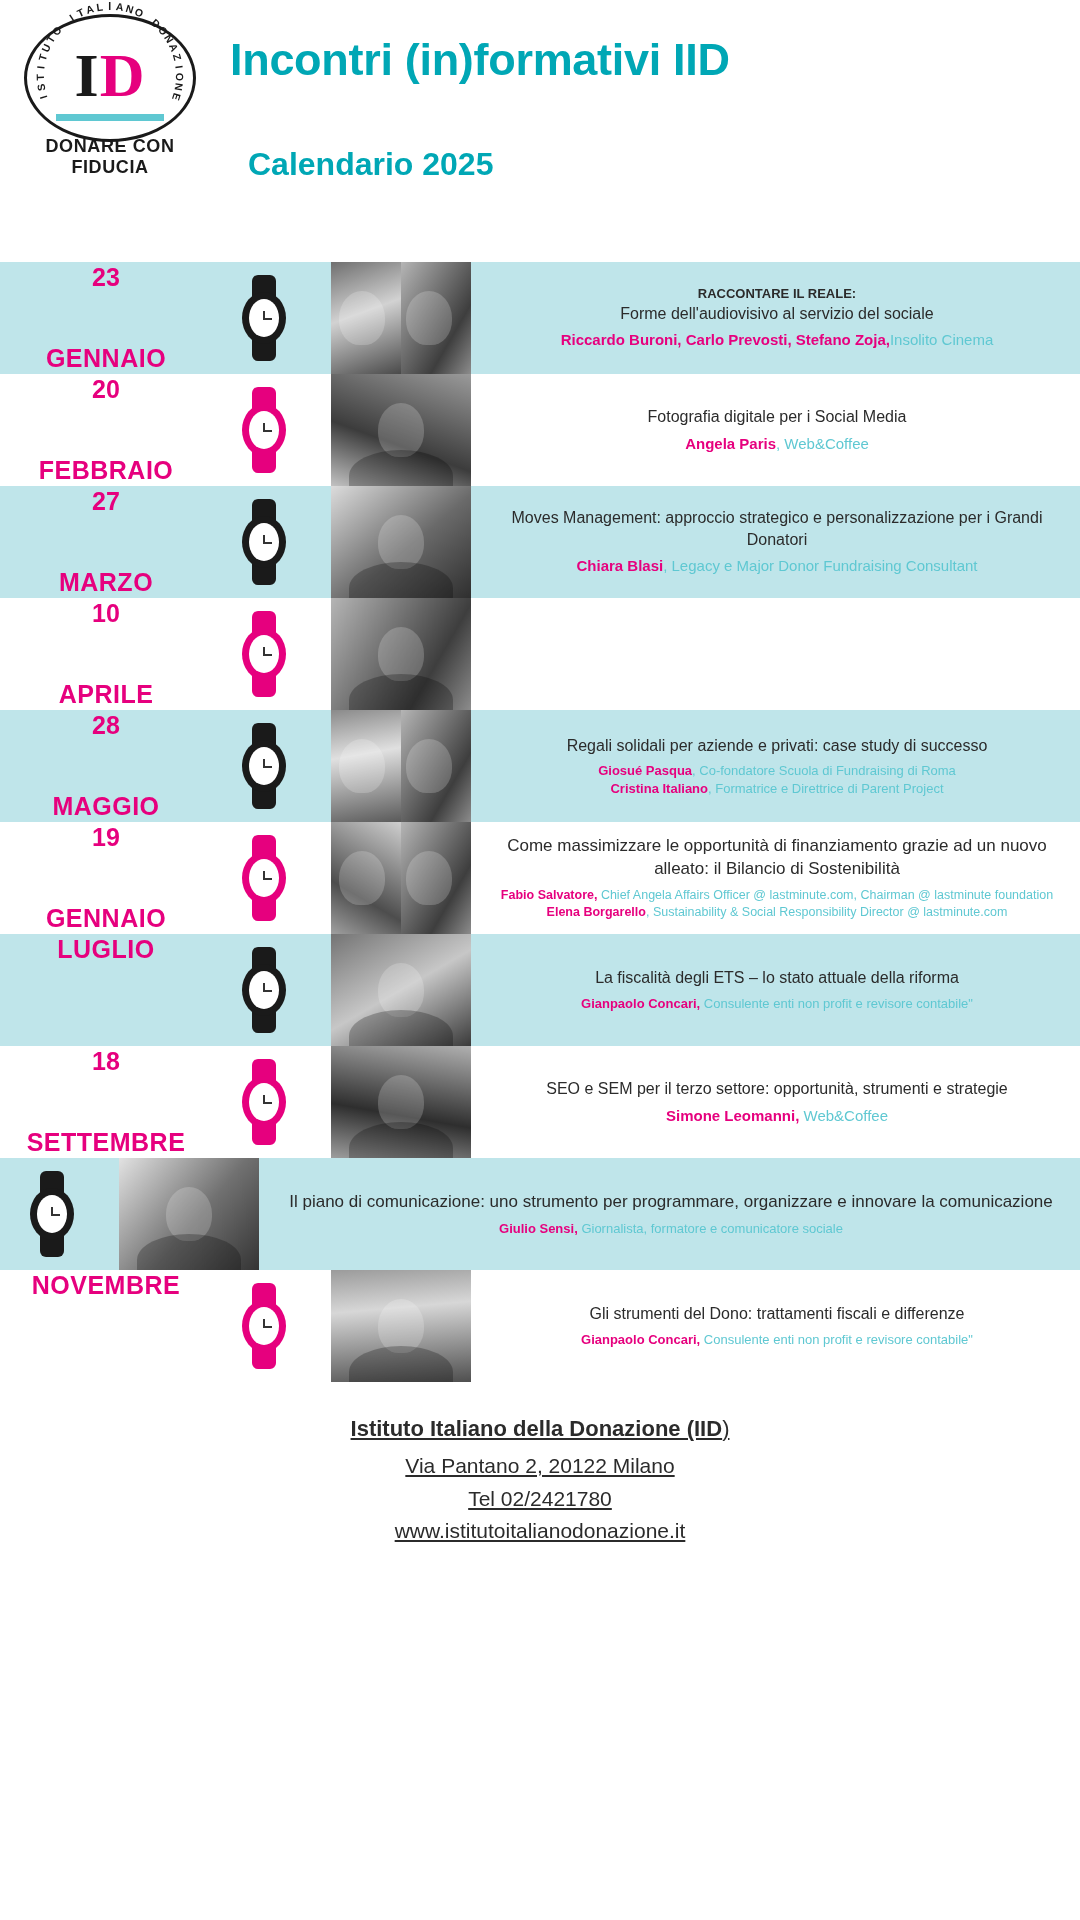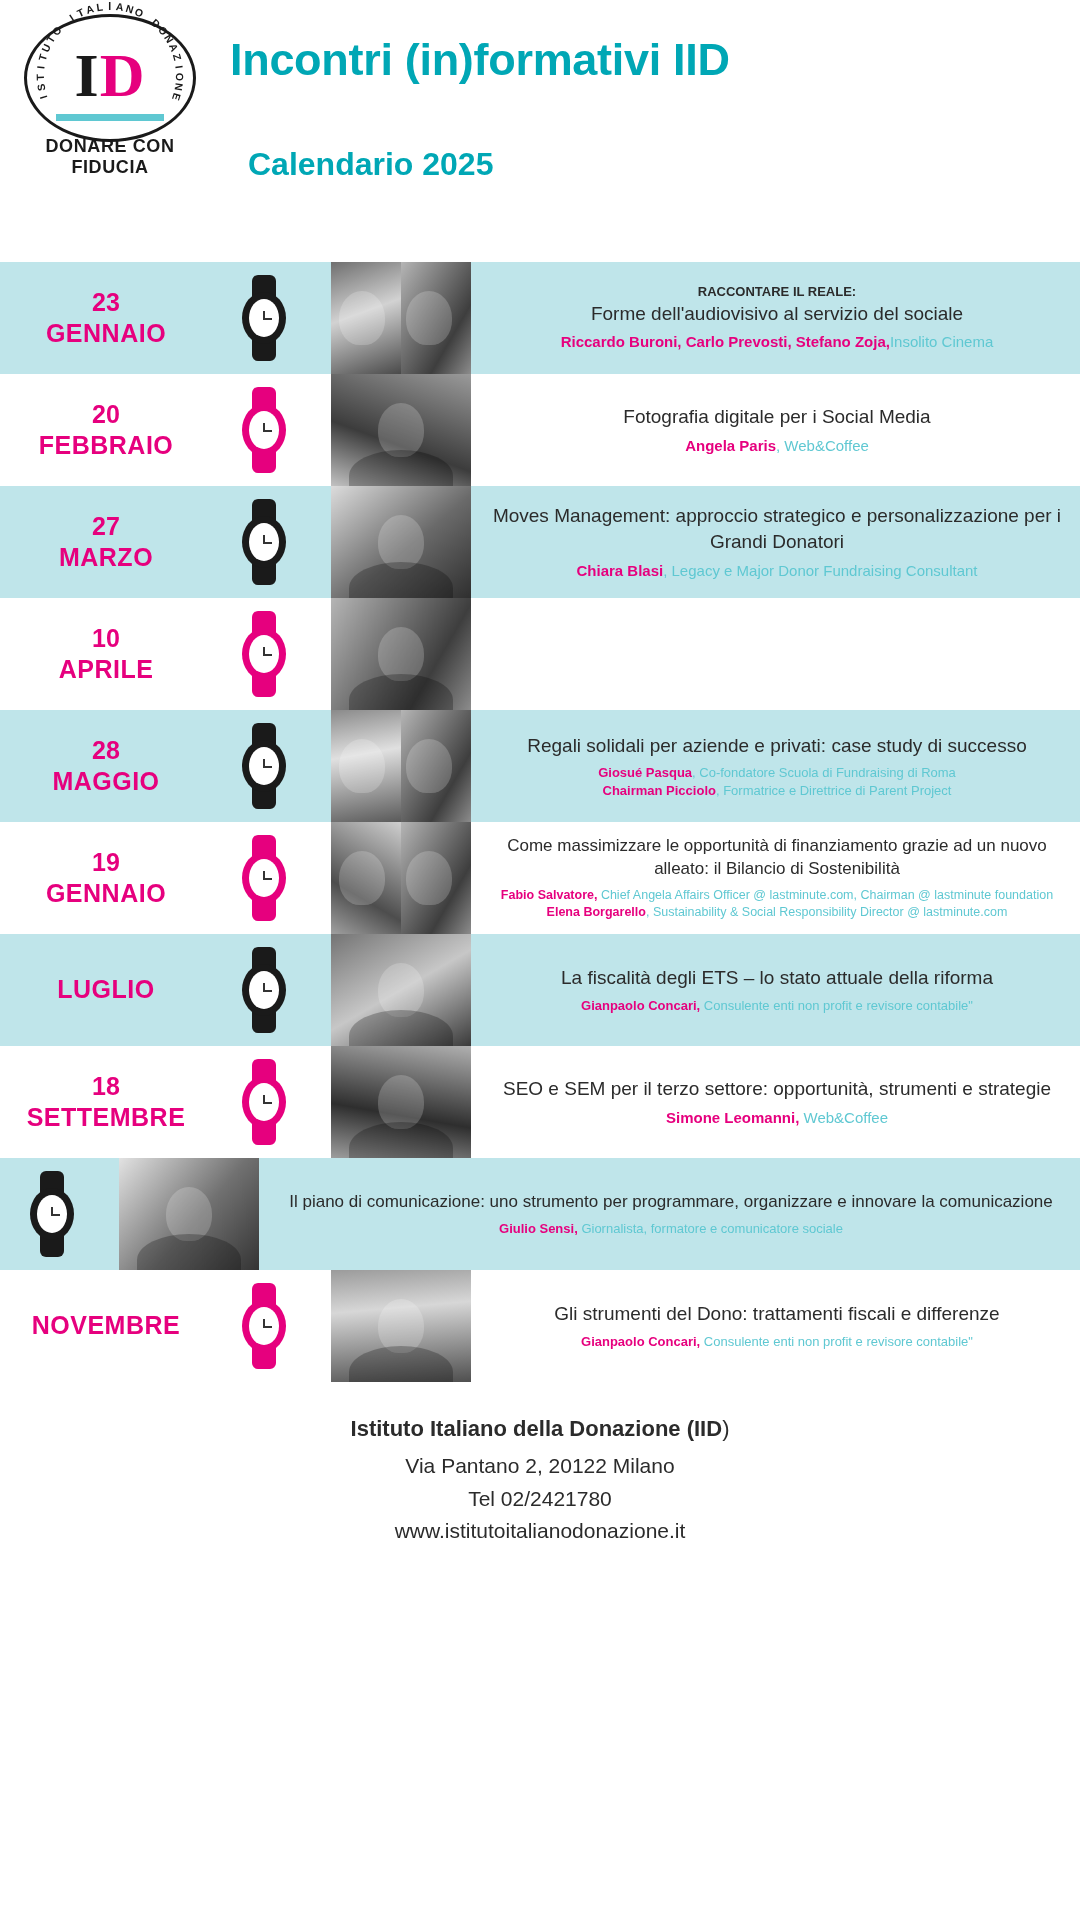--- a/index.html
+++ b/index.html
@@ -113,21 +113,21 @@
     width: 1080px;
     background: #ffffff;
   }
   .row.alt { background: #bfe5ea; }
 
   .col-date {
     width: 212px;
     display: flex;
     flex-direction: column;
     align-items: center;
-    justify-content: center;
+    justify-content: space-between;
     color: #e6007e;
     font-weight: bold;
     text-align: center;
   }
   .col-date .day { font-size: 25px; line-height: 1.25; }
   .col-date .month { font-size: 25px; line-height: 1.25; letter-spacing: 0.5px; }
 
   .col-watch {
     width: 104px;
     display: flex;
@@ -222,40 +222,41 @@
     justify-content: center;
     text-align: center;
   }
   .t-strong {
     font-size: 13px;
     font-weight: bold;
     color: #2b2b2b;
     line-height: 1.3;
   }
   .t-title {
-    font-size: 19px;
+    font-size: 16px;
     color: #2b2b2b;
     line-height: 1.35;
   }
   .t-people {
     margin-top: 6px;
     font-size: 15px;
     line-height: 1.35;
     color: #5fc8d2;
   }
   .t-people b { color: #e6007e; font-weight: bold; }
   .t-people.small { font-size: 13px; }
   .t-people.xsmall { font-size: 12.5px; }
   .t-title.small { font-size: 17px; }
 
   
   .footer {
     margin-top: 34px;
     text-align: center;
     color: #2b2b2b;
+    text-decoration: underline;
   }
   .footer .f1 { font-size: 22px; font-weight: bold; margin-bottom: 8px; }
   .footer .f1 .thin { font-weight: normal; }
   .footer .f2 { font-size: 21px; line-height: 1.55; font-weight: normal; }
 </style>
 </head>
 <body>
 
 <div class="page">
 
@@ -427,21 +428,21 @@
             <div class="ph-e">
               <div class="head" style="position:absolute;left:22%;"></div>
             </div>
             <div class="ph-d">
               <div class="head" style="position:absolute;left:70%;"></div>
             </div>
           </div>
         </div>
         <div class="col-text">
           <div class="t-title">Regali solidali per aziende e privati: case study di successo</div>
-          <div class="t-people small"><b>Giosué Pasqua</b><span>, Co-fondatore Scuola di Fundraising di Roma</span><br><b>Chairman Picciolo</b><span>, Formatrice e Direttrice di Parent Project</span></div>
+          <div class="t-people small"><b>Giosué Pasqua</b><span>, Co-fondatore Scuola di Fundraising di Roma</span><br><b>Cristina Italiano</b><span>, Formatrice e Direttrice di Parent Project</span></div>
         </div>
       </div>
       <div class="row">
         <div class="col-date">
           <div class="day">19</div>
           <div class="month">GENNAIO</div>
         </div>
         <div class="col-watch">
           <div class="watch">
             <div class="band-top" style="background:#e6007e"></div>

